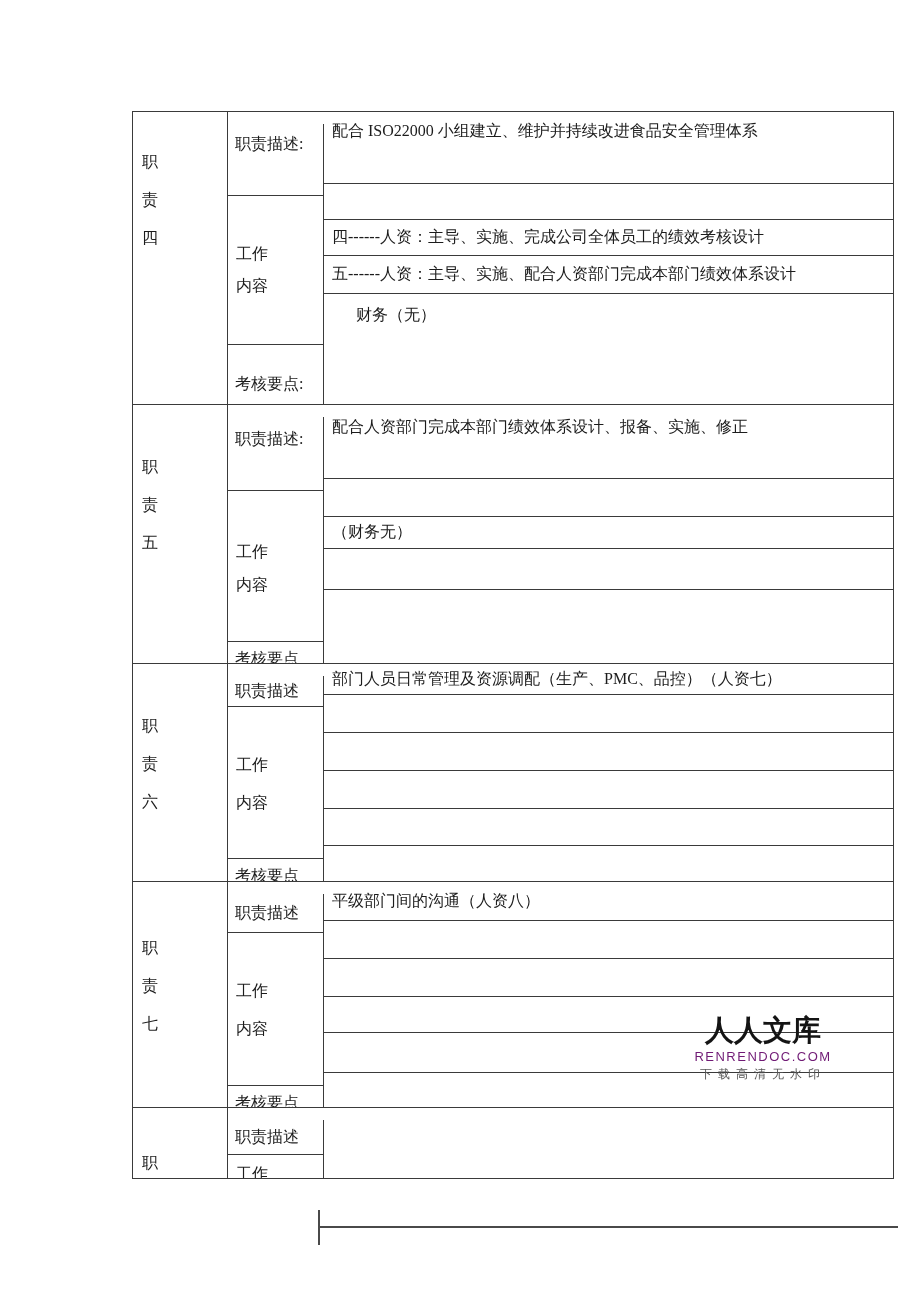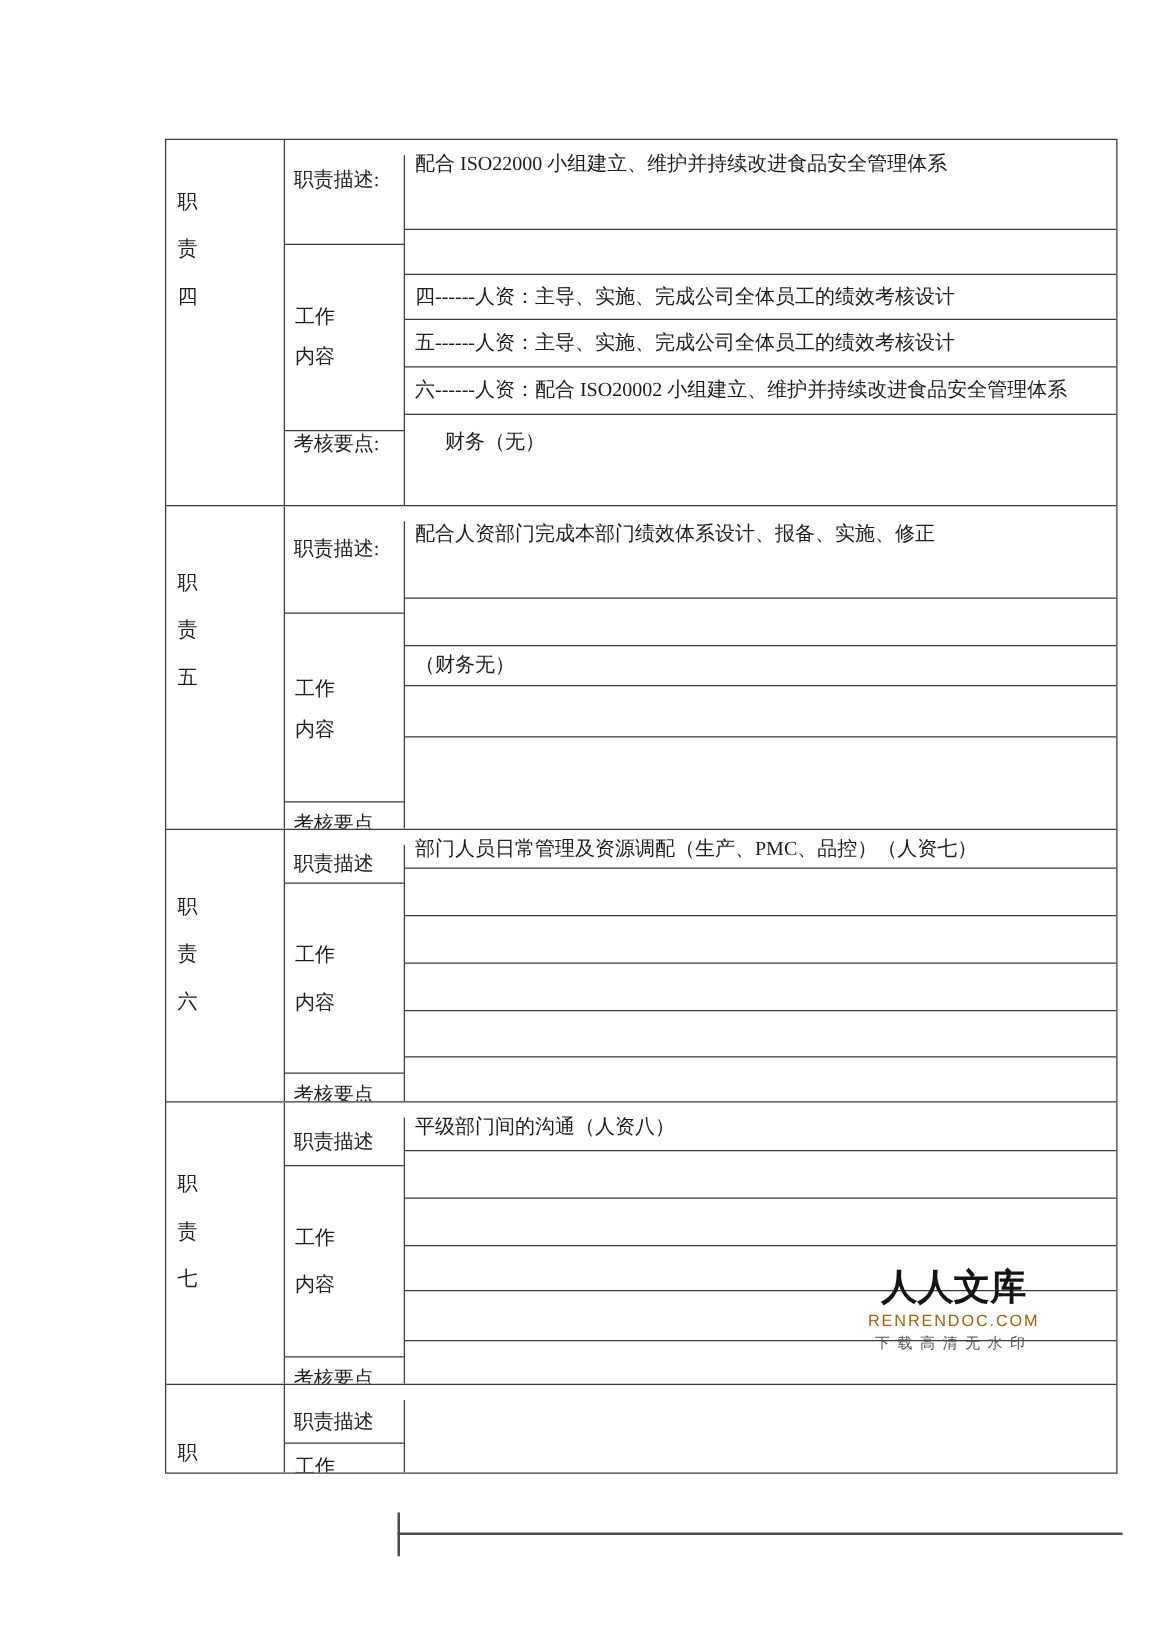--- a/index.html
+++ b/index.html
@@ -28,21 +28,21 @@
   .c3 .row {
     width:100%; padding-left:8px; padding-right:4px;
     display:flex; align-items:center; border-bottom:1px solid #3a3a3a;
     white-space:nowrap; overflow:hidden;
   }
   .c3 .row.top { align-items:flex-start; }
   .c3 .row.last { border-bottom:none; }
   .c3 .row.indent { padding-left:32px; }
   .watermark { position:absolute; left:643px; top:1012px; width:240px; text-align:center; z-index:5; }
   .wm-title { font-size:29px; font-weight:bold; color:#141414; letter-spacing:0px; line-height:36px; white-space:nowrap; }
-  .wm-domain { font-size:13px; color:#a16207; letter-spacing:1.5px; line-height:15px; margin-top:1px;
+  .wm-domain { font-size:13px; color:#701a75; letter-spacing:1.5px; line-height:15px; margin-top:1px;
                font-family:"Liberation Sans","DejaVu Sans",sans-serif; white-space:nowrap; }
   .wm-tagline { font-size:12px; color:#555555; letter-spacing:6px; line-height:15px; margin-top:3px; white-space:nowrap; }
   .footnote-line { position:absolute; left:318px; top:1226px; width:580px; height:2px; background:#4a4a4a; }
   .footnote-tick { position:absolute; left:318px; top:1210px; width:2px; height:35px; background:#4a4a4a; }
 </style>
 </head>
 <body>
 
 <div class="page">
 
@@ -52,32 +52,31 @@
       <div class="c1">
         <span class="vch" style="top:41px">职</span>
         <span class="vch" style="top:79px">责</span>
         <span class="vch" style="top:117px">四</span>
       </div>
       <div class="c2">
         <div class="cell desc top" style="height:72px;padding-top:10px">
             <span>职责描述:</span>
           </div>
         <div class="cell" style="height:148px"></div>
-        <div class="cell assess top" style="height:72px;padding-top:0">
+        <div class="cell assess top" style="height:72px;padding-top:29px">
             <span>考核要点:</span>
           </div>
         <span class="wl" style="top:121px">工作</span>
         <span class="wl" style="top:153px">内容</span>
       </div>
       <div class="c3">
         <div class="row top" style="height:72px;padding-top:9px">配合 ISO22000 小组建立、维护并持续改进食品安全管理体系</div>
         <div class="row" style="height:36px"></div>
         <div class="row" style="height:36px">四------人资：主导、实施、完成公司全体员工的绩效考核设计</div>
-        <div class="row" style="height:38px">五------人资：主导、实施、完成公司全体员工的绩效考核设计</div>
-        <div class="row" style="height:38px">六------人资：配合 ISO20002 小组建立、维护并持续改进食品安全管理体系</div>
+        <div class="row" style="height:38px">五------人资：主导、实施、配合人资部门完成本部门绩效体系设计</div>
         <div class="row last top indent" style="height:72px;padding-top:11px">财务（无）</div>
       </div>
     </section>
 
     <section class="sec" style="height:259px">
       <div class="c1">
         <span class="vch" style="top:53px">职</span>
         <span class="vch" style="top:91px">责</span>
         <span class="vch" style="top:129px">五</span>
       </div>

